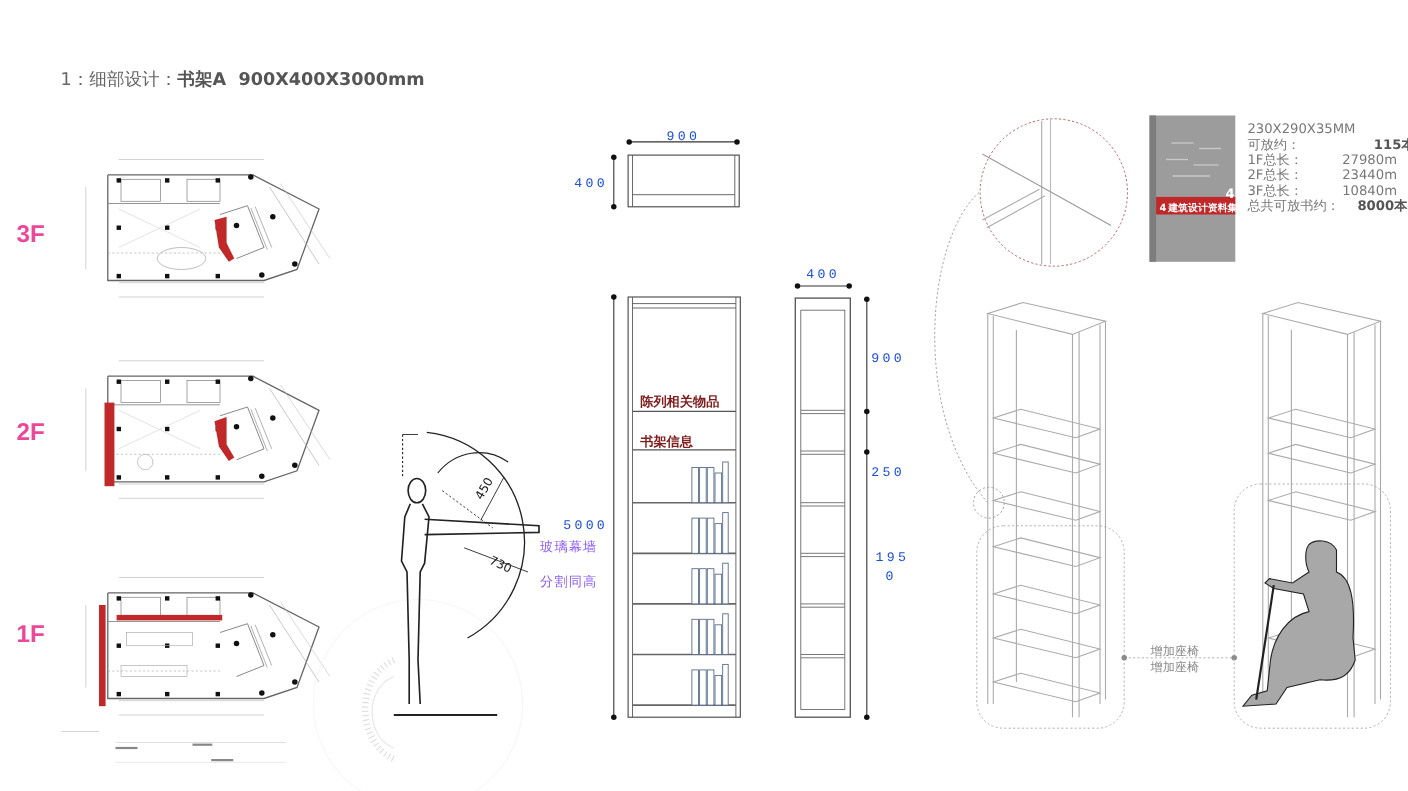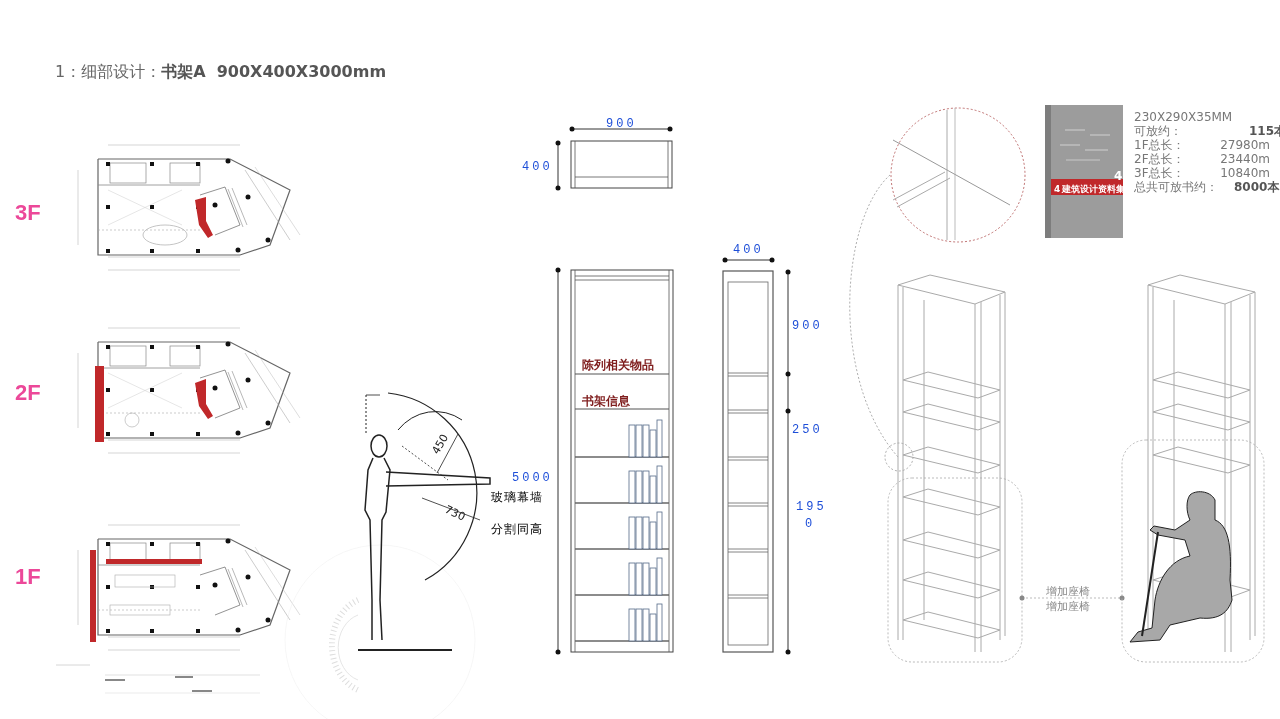--- a/index.html
+++ b/index.html
@@ -2,21 +2,21 @@
 <html><head>
 <meta charset="utf-8">
 <style>
   html,body{margin:0;padding:0;background:#fff;}
   body{width:1280px;height:719px;position:relative;overflow:hidden;font-family:"DejaVu Sans","Liberation Sans",sans-serif;color:#555;}
   .abs{position:absolute;}
   .title{left:55px;top:62px;font-size:16px;color:#666;white-space:nowrap;}
   .title b{color:#555;font-weight:bold;}
   .floor-label{font-size:22px;font-weight:bold;color:#ec4899;font-family:"Liberation Sans",sans-serif;}
   .dim{font-size:12px;color:#1d4ed8;letter-spacing:3px;font-family:Liberation Mono, monospace;}
-  .cn{font-size:12px;color:#000000;}
+  .cn{font-size:12px;color:#8b5cf6;}
   .shelf-label{font-size:12px;color:#7f1d1d;font-weight:bold;}
   .info{left:1134px;top:110px;font-size:12px;color:#777;line-height:14px;font-family:"DejaVu Sans",sans-serif;}
   .info .row{display:flex;white-space:nowrap;}
   .info .k{width:82px;}
   .info .v{width:54px;text-align:right;}
   .info b{color:#555;margin-left:16px;}
   .note{font-size:11px;color:#888;line-height:15px;text-align:center;}
   svg{position:absolute;left:0;top:0;}
 </style>
 </head>

